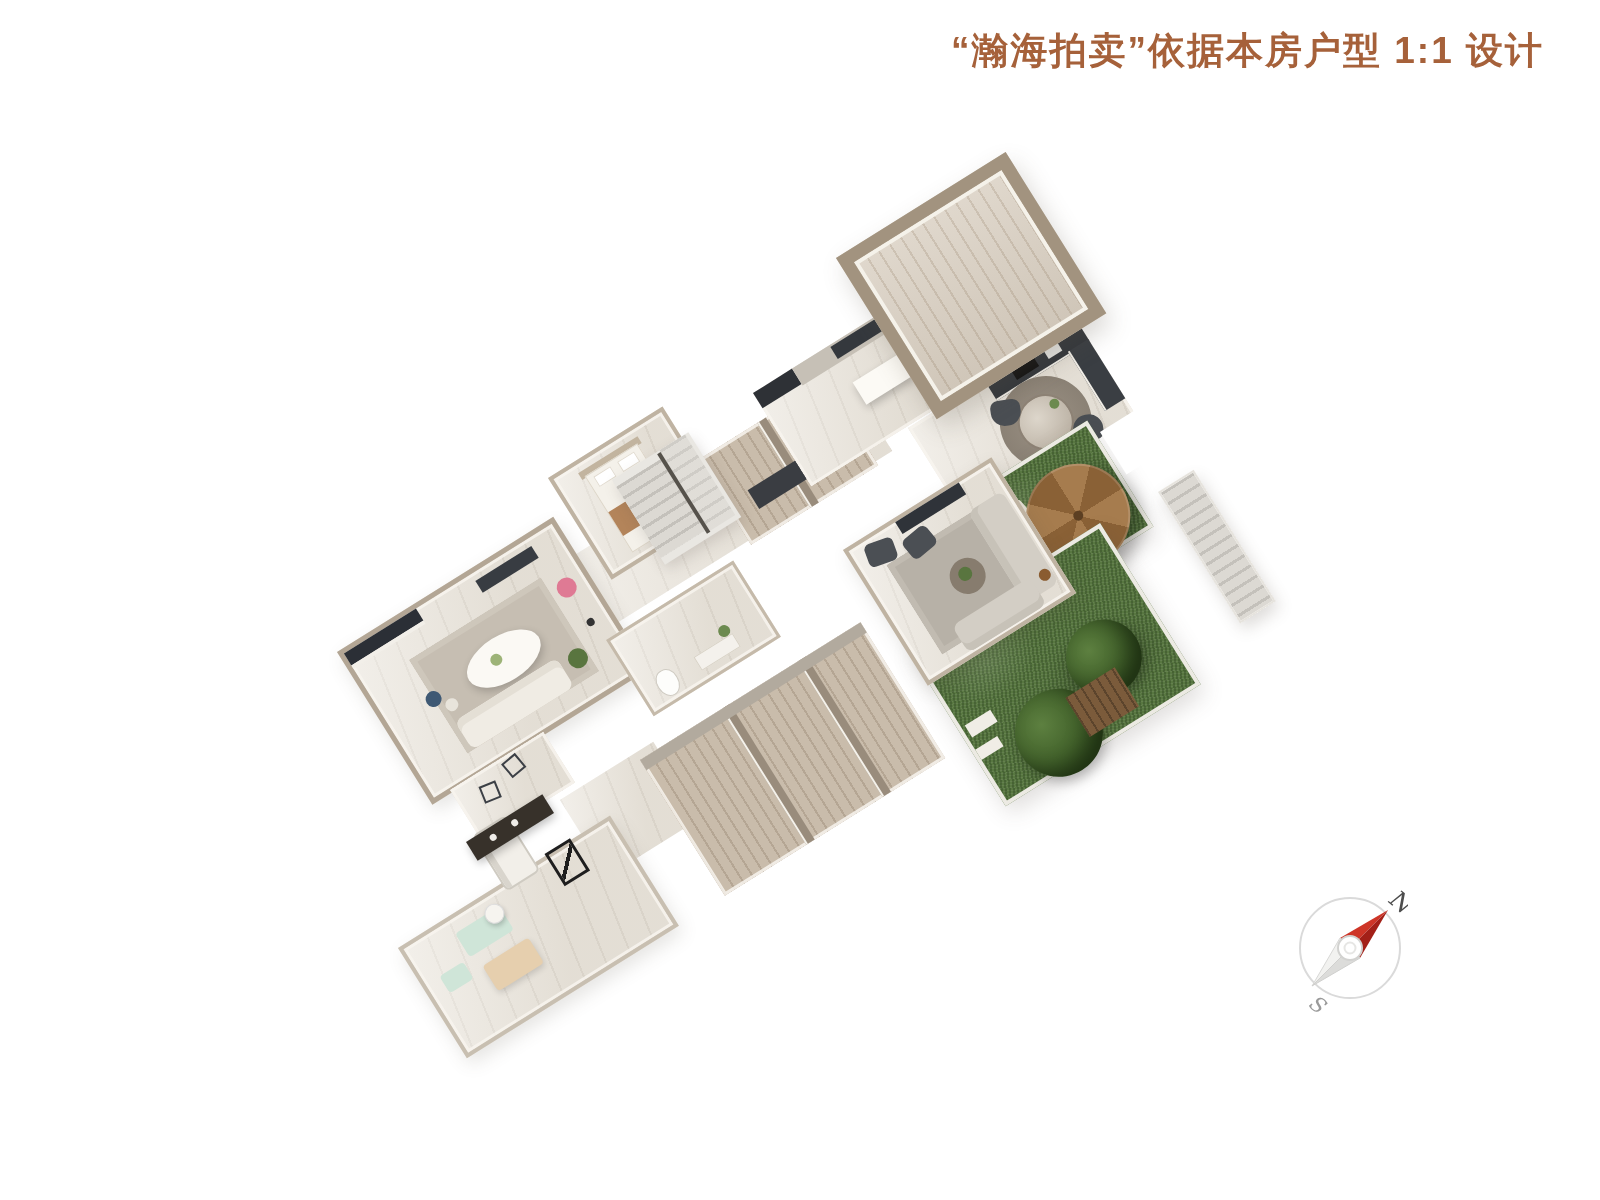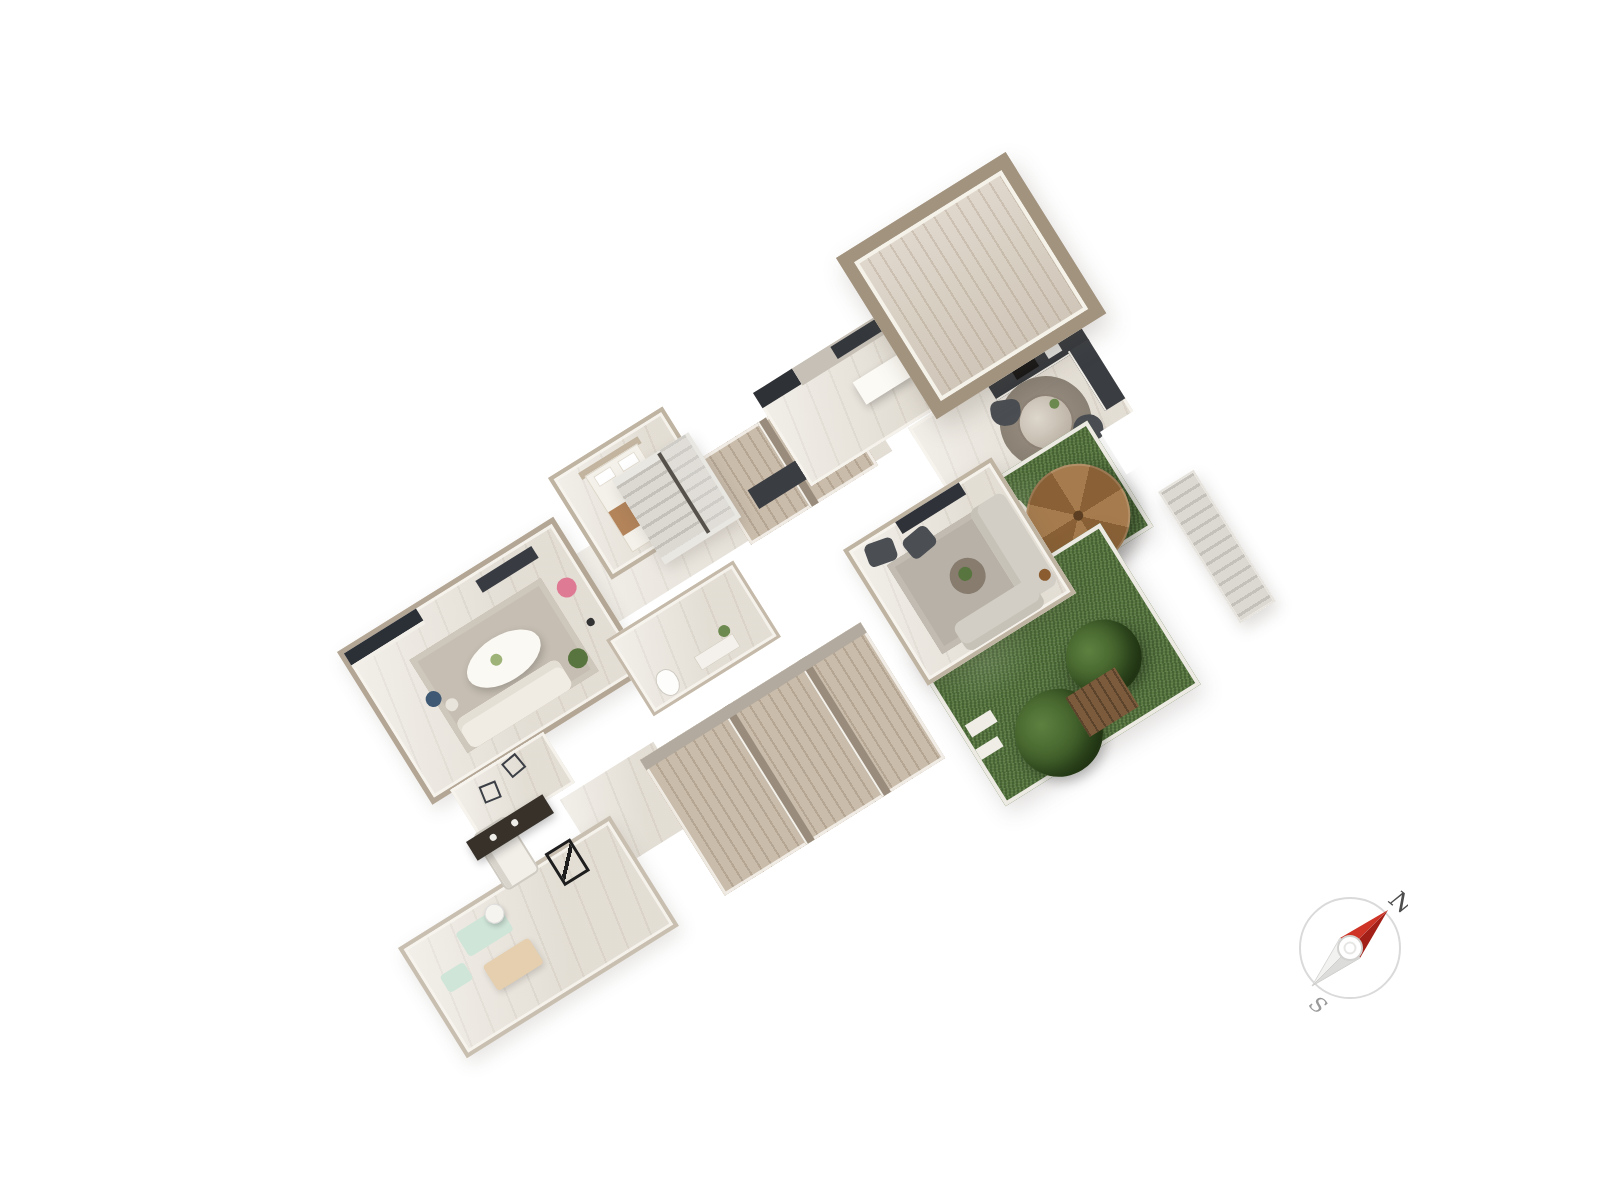--- a/index.html
+++ b/index.html
@@ -236,14 +236,15 @@
     <polygon points="100,44 52,72 62,82" fill="#CE3527"></polygon>
     <polygon points="100,44 72,92 62,82" fill="#A32018"></polygon>
     <polygon points="24,120 52,72 62,82" fill="#F2F2F0" stroke="#D8D8D6" stroke-width="1"></polygon>
     <polygon points="24,120 72,92 62,82" fill="#DCDCDA" stroke="#D0D0CE" stroke-width="1"></polygon>
     <circle cx="62" cy="82" r="12" fill="#FFFFFF" stroke="#D2D2D0" stroke-width="2"></circle>
     <circle cx="62" cy="82" r="5.5" fill="#FFF" stroke="#E6E6E4" stroke-width="2"></circle>
     <text x="100" y="36" transform="rotate(40 100 36)" font-family="DejaVu Serif" font-style="italic" font-size="24" fill="#4D4D4D">N</text>
     <text x="20" y="140" transform="rotate(40 20 140)" font-family="DejaVu Serif" font-style="italic" font-size="21" fill="#9A9A9A">S</text>
   </svg>
 
+  <div class="title">“瀚海拍卖”依据本房户型 1:1 设计</div>
 
 </div>
 
 </body></html>

